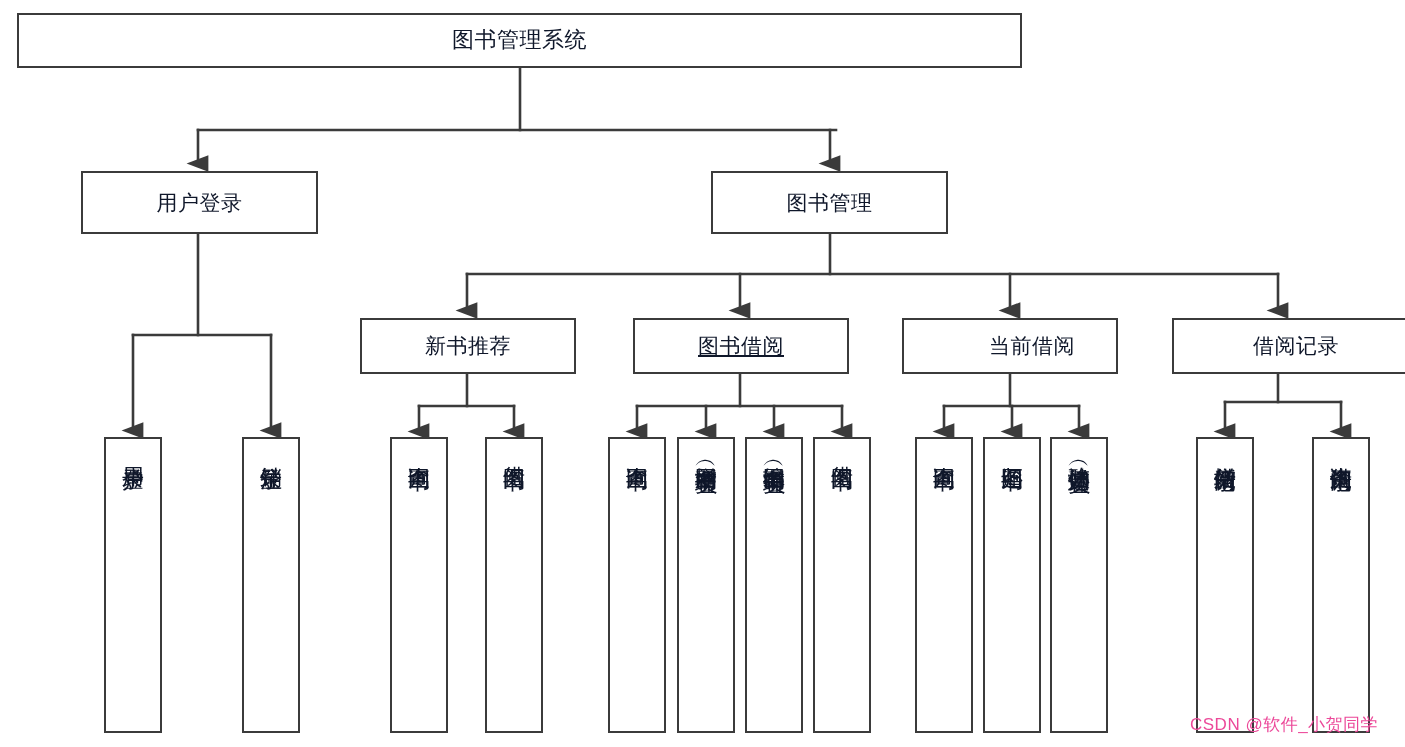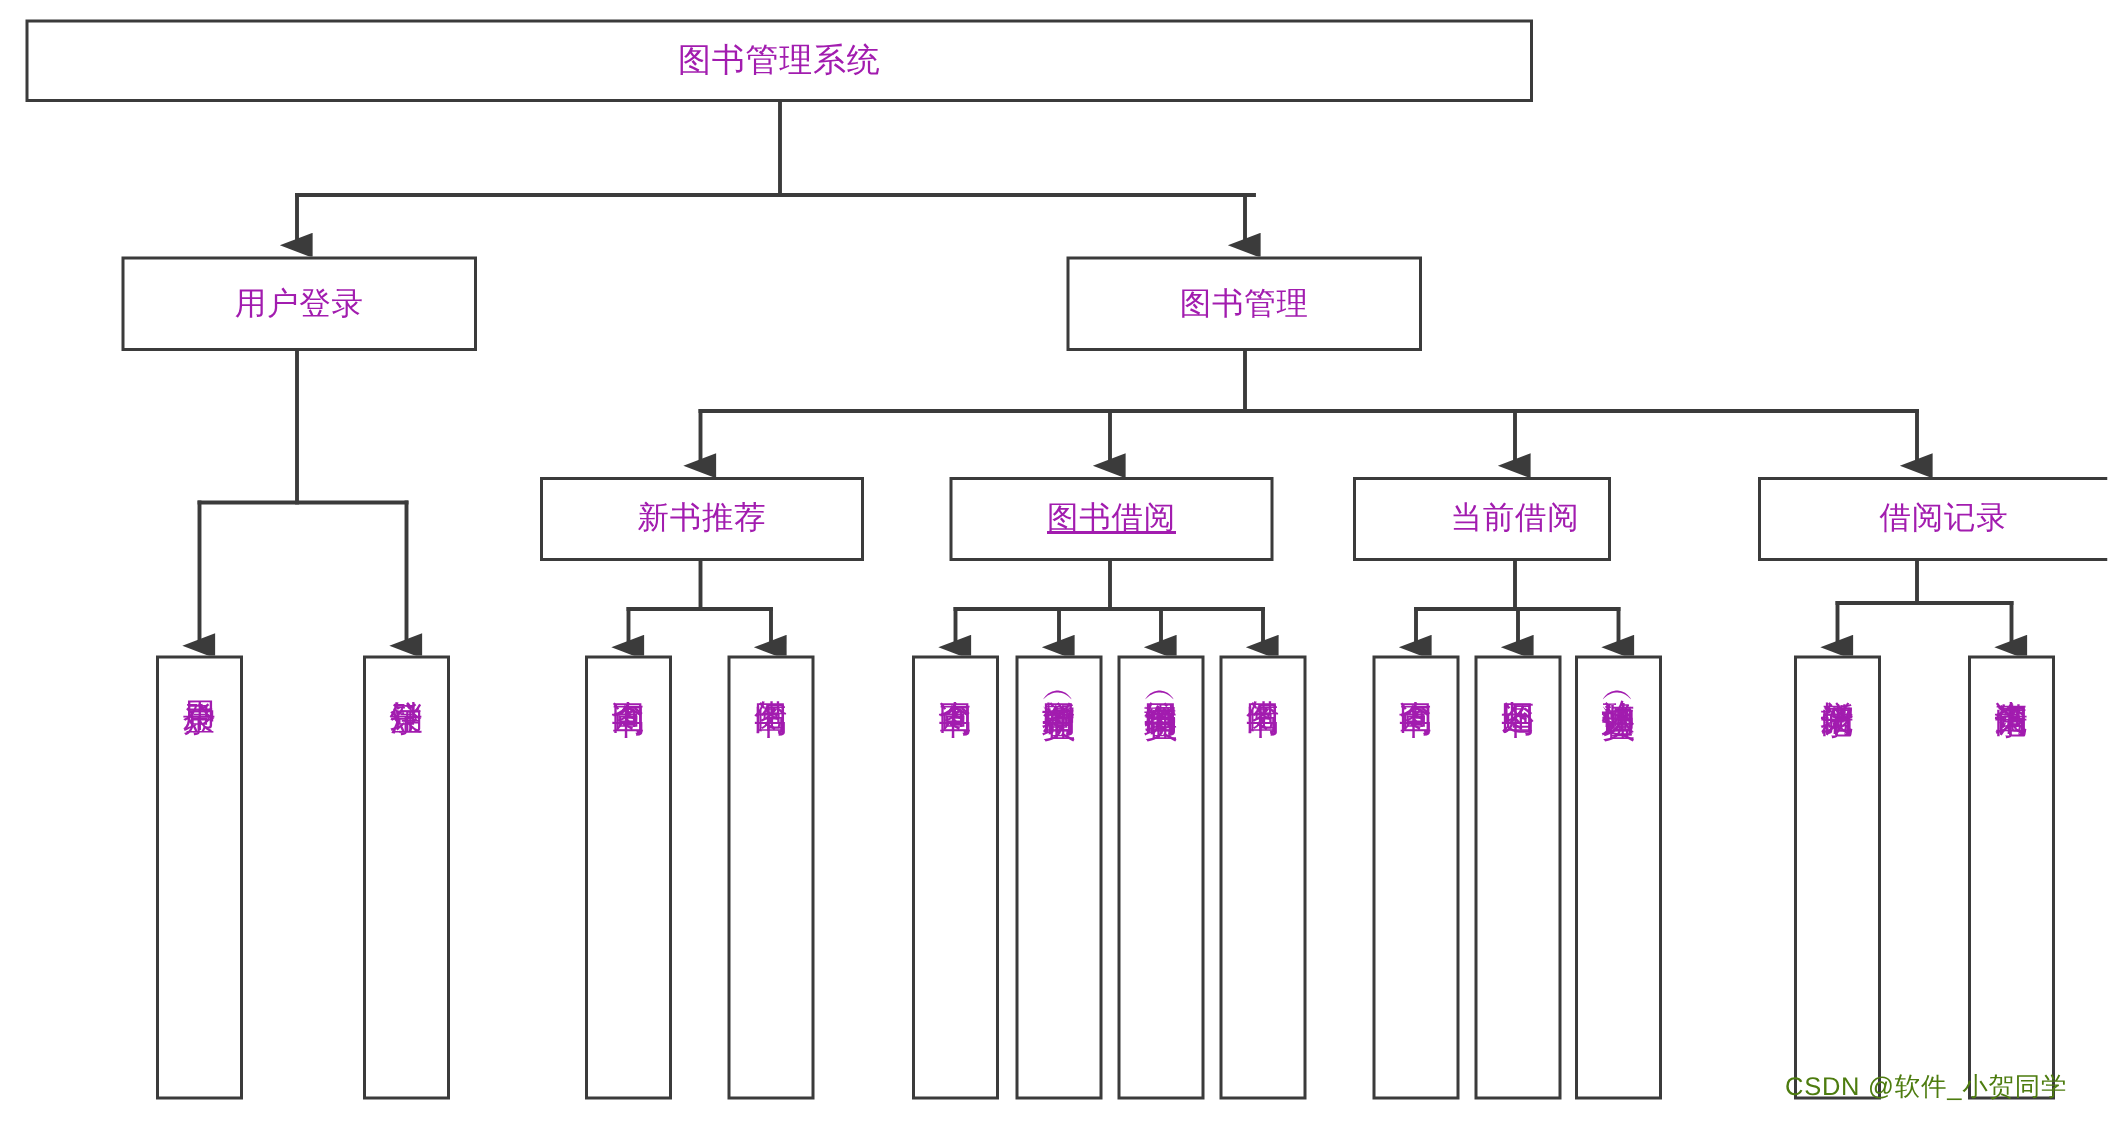--- a/index.html
+++ b/index.html
@@ -25,21 +25,21 @@
     height: 747px;
   }
   .node {
     position: absolute;
     box-sizing: border-box;
     background: #ffffff;
     border: 2.4px solid #3b3b3b;
     display: flex;
     align-items: center;
     justify-content: center;
-    color: #a21caf;
+    color: #0f172a;
     z-index: 3;
   }
   .node .label {
     display: block;
     text-align: center;
     line-height: 1.12;
     letter-spacing: 0.5px;
   }
   .node.horiz .label {
     font-size: 21px;
@@ -57,21 +57,21 @@
     font-size: 22px;
     line-height: 1.08;
     letter-spacing: 1px;
     white-space: nowrap;
   }
   .watermark {
     position: absolute;
     left: 1190px;
     top: 713px;
     font-size: 17px;
-    color: #4d7c0f;
+    color: #ec4899;
     letter-spacing: 0.5px;
     z-index: 5;
     white-space: nowrap;
   }
 </style>
 </head>
 <body>
 
 <div id="diagram-root">
 
@@ -135,21 +135,21 @@
   <div class="node horiz" style="left:711px; top:171px; width:237px; height:63px;">
     <span class="label">图书管理</span>
   </div>
 
   <div class="node horiz" style="left:360px; top:318px; width:216px; height:56px;justify-content:center;">
     <span class="label">新书推荐</span>
   </div>
   <div class="node horiz" style="left:633px; top:318px; width:216px; height:56px;text-decoration:underline;">
     <span class="label">图书借阅</span>
   </div>
-  <div class="node horiz" style="left:902px; top:318px; width:172px; height:56px;padding-left:44px;">
+  <div class="node horiz" style="left:902px; top:318px; width:216px; height:56px;padding-left:44px;">
     <span class="label">当前借阅</span>
   </div>
   <div class="node horiz" style="left:1172px; top:318px; width:248px; height:56px;">
     <span class="label">借阅记录</span>
   </div>
 
   <div class="node vert" style="left:104px; top:437px; width:58px; height:296px;">
     <span class="label">用户登录</span>
   </div>
   <div class="node vert" style="left:242px; top:437px; width:58px; height:296px;">

